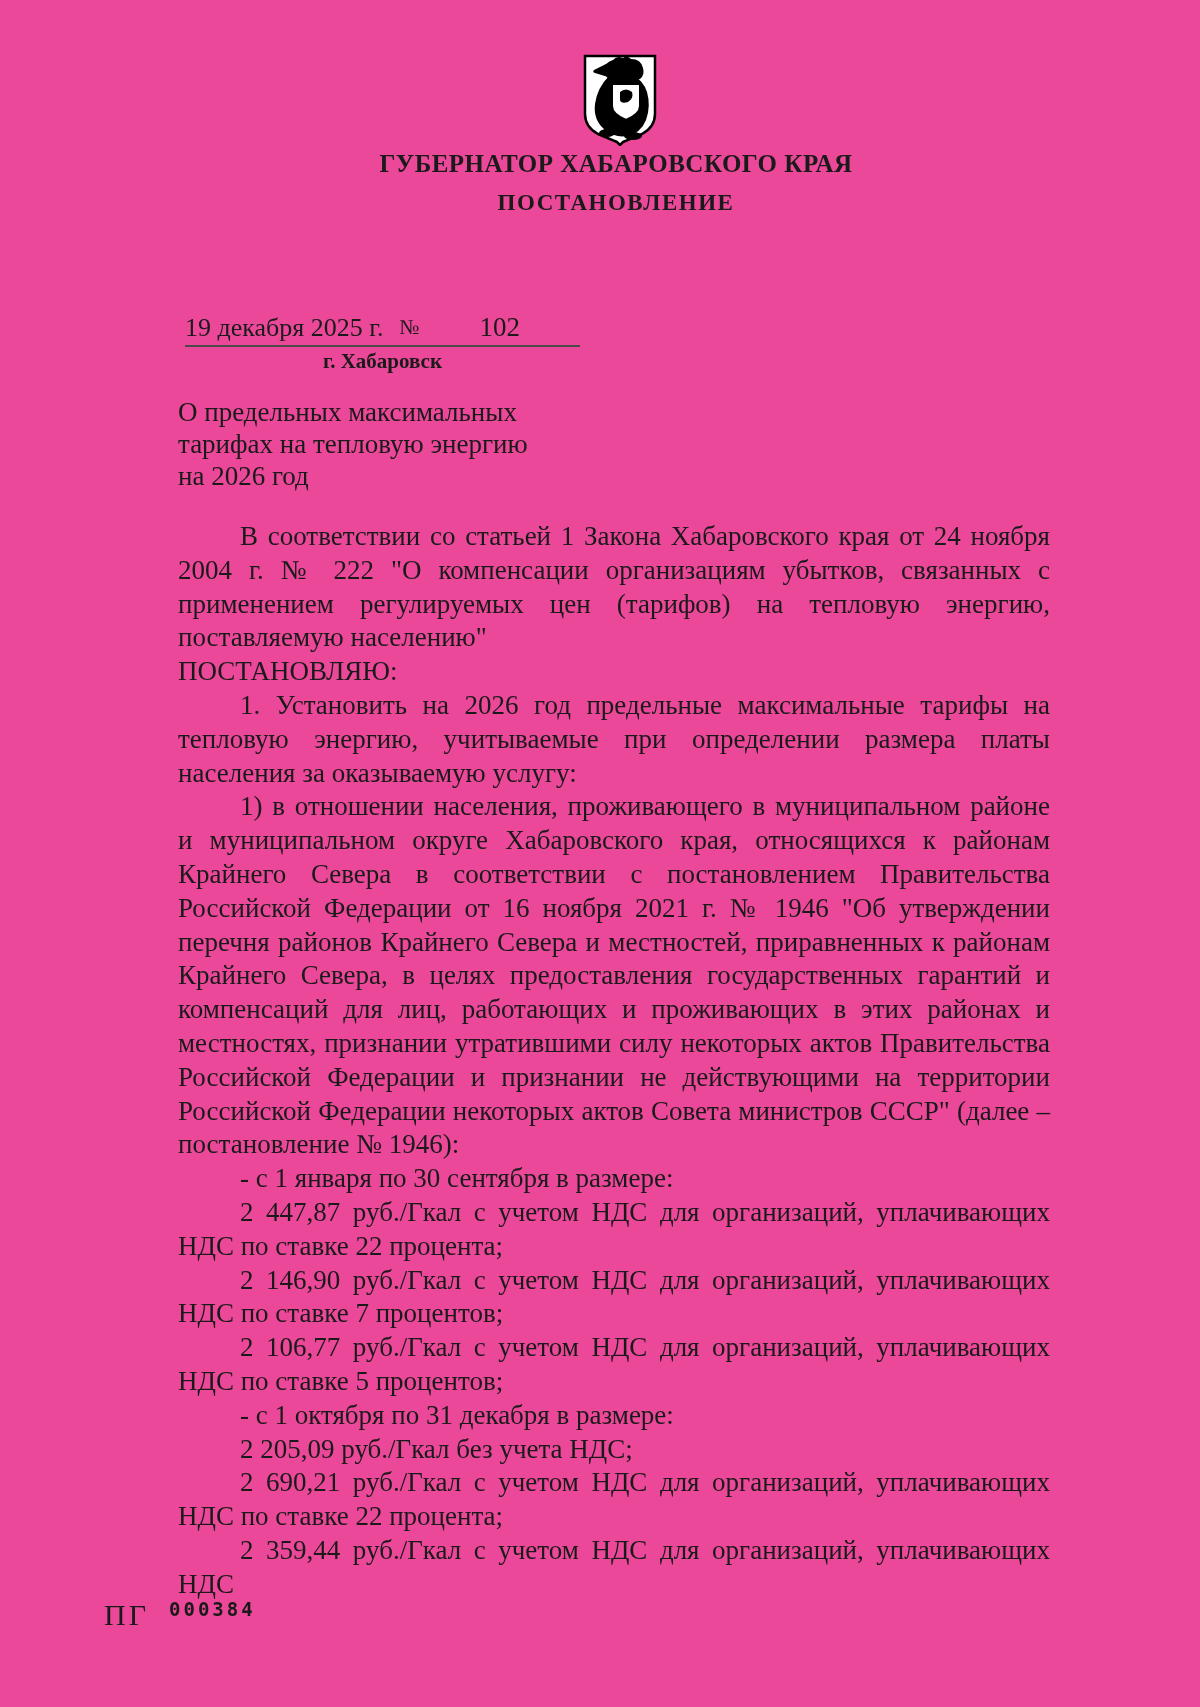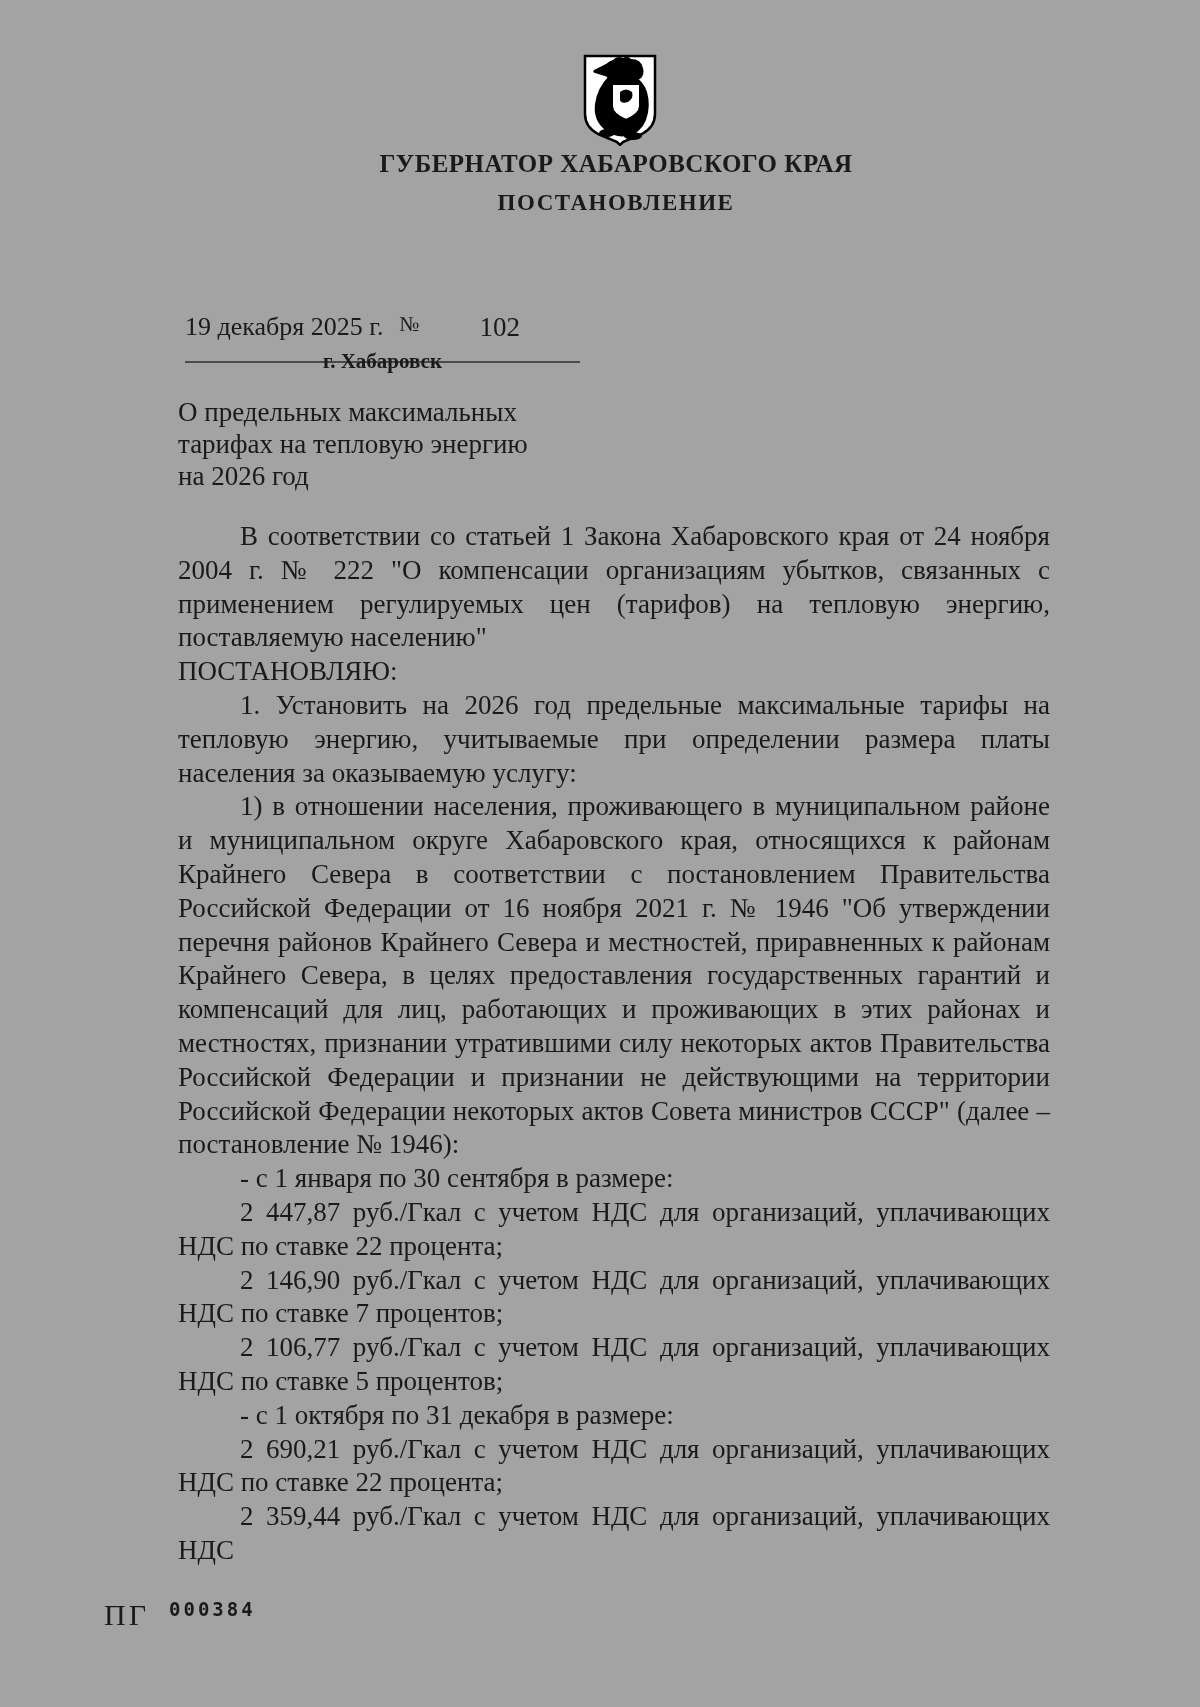--- a/index.html
+++ b/index.html
@@ -1,42 +1,42 @@
 <!DOCTYPE html>
 <html lang="ru"><head>
 <meta charset="utf-8">
 <style>
   html,body{margin:0;padding:0;}
   body{background:#e8e8e8;}
   .page{
     position:relative;
     width:1200px;height:1707px;
     margin:0 auto;
-    background:#a3a3a3;
+    background:#ec4899;
     font-family:"Liberation Serif", serif;
     color:#1a1a1a;
     overflow:hidden;
   }
   
   .emblem{position:absolute;left:582px;top:54px;width:76px;height:92px;}
   
   .org-name{
     position:absolute;left:16px;top:150px;width:1200px;
     text-align:center;font-size:25px;font-weight:bold;letter-spacing:0.5px;
   }
   .doc-type{
     position:absolute;left:16px;top:190px;width:1200px;
     text-align:center;font-size:23px;font-weight:bold;letter-spacing:1.5px;
   }
   
   .meta-row{
     position:absolute;left:185px;top:312px;width:395px;
-    display:flex;align-items:flex-start;
+    display:flex;align-items:center;
     border-bottom:2px solid #4a4a4a;
-    padding-bottom:18px;
+    padding-bottom:2px;
     font-size:26px;
   }
   .meta-date{white-space:nowrap;}
   .meta-no{font-size:21px;margin-left:16px;}
   .meta-number{flex:1;text-align:center;font-size:27px;}
   .meta-city{
     position:absolute;left:185px;top:349px;width:395px;
     text-align:center;font-size:21px;font-weight:bold;
   }
   
@@ -102,20 +102,21 @@
   <div class="body-text">
     <p class="para indent">В соответствии со статьей 1 Закона Хабаровского края от 24 ноября 2004 г. №&nbsp;222 "О компенсации организациям убытков, связанных с применением регулируемых цен (тарифов) на тепловую энергию, поставляемую населению"</p>
     <p class="para">ПОСТАНОВЛЯЮ:</p>
     <p class="para indent">1.&nbsp;Установить на 2026 год предельные максимальные тарифы на тепловую энергию, учитываемые при определении размера платы населения за оказываемую услугу:</p>
     <p class="para indent">1) в отношении населения, проживающего в муниципальном районе и муниципальном округе Хабаровского края, относящихся к районам Крайнего Севера в соответствии с постановлением Правительства Российской Федерации от 16 ноября 2021 г. №&nbsp;1946 "Об утверждении перечня районов Крайнего Севера и местностей, приравненных к районам Крайнего Севера, в целях предоставления государственных гарантий и компенсаций для лиц, работающих и проживающих в этих районах и местностях, признании утратившими силу некоторых актов Правительства Российской Федерации и признании не действующими на территории Российской Федерации некоторых актов Совета министров СССР" (далее – постановление №&nbsp;1946):</p>
     <p class="para indent">- с 1 января по 30 сентября в размере:</p>
     <p class="para indent">2&nbsp;447,87 руб./Гкал с учетом НДС для организаций, уплачивающих НДС по ставке 22 процента;</p>
     <p class="para indent">2&nbsp;146,90 руб./Гкал с учетом НДС для организаций, уплачивающих НДС по ставке 7 процентов;</p>
     <p class="para indent">2&nbsp;106,77 руб./Гкал с учетом НДС для организаций, уплачивающих НДС по ставке 5 процентов;</p>
     <p class="para indent">- с 1 октября по 31 декабря в размере:</p>
+    <p class="para indent">2&nbsp;205,09 руб./Гкал без учета НДС;</p>
     <p class="para indent">2&nbsp;690,21 руб./Гкал с учетом НДС для организаций, уплачивающих НДС по ставке 22 процента;</p>
     <p class="para indent">2&nbsp;359,44 руб./Гкал с учетом НДС для организаций, уплачивающих НДС</p>
   </div>
 
   <div class="footer-code">
     <span class="code-prefix">ПГ</span>
     <span class="code-number">000384</span>
   </div>
 
 </div>

